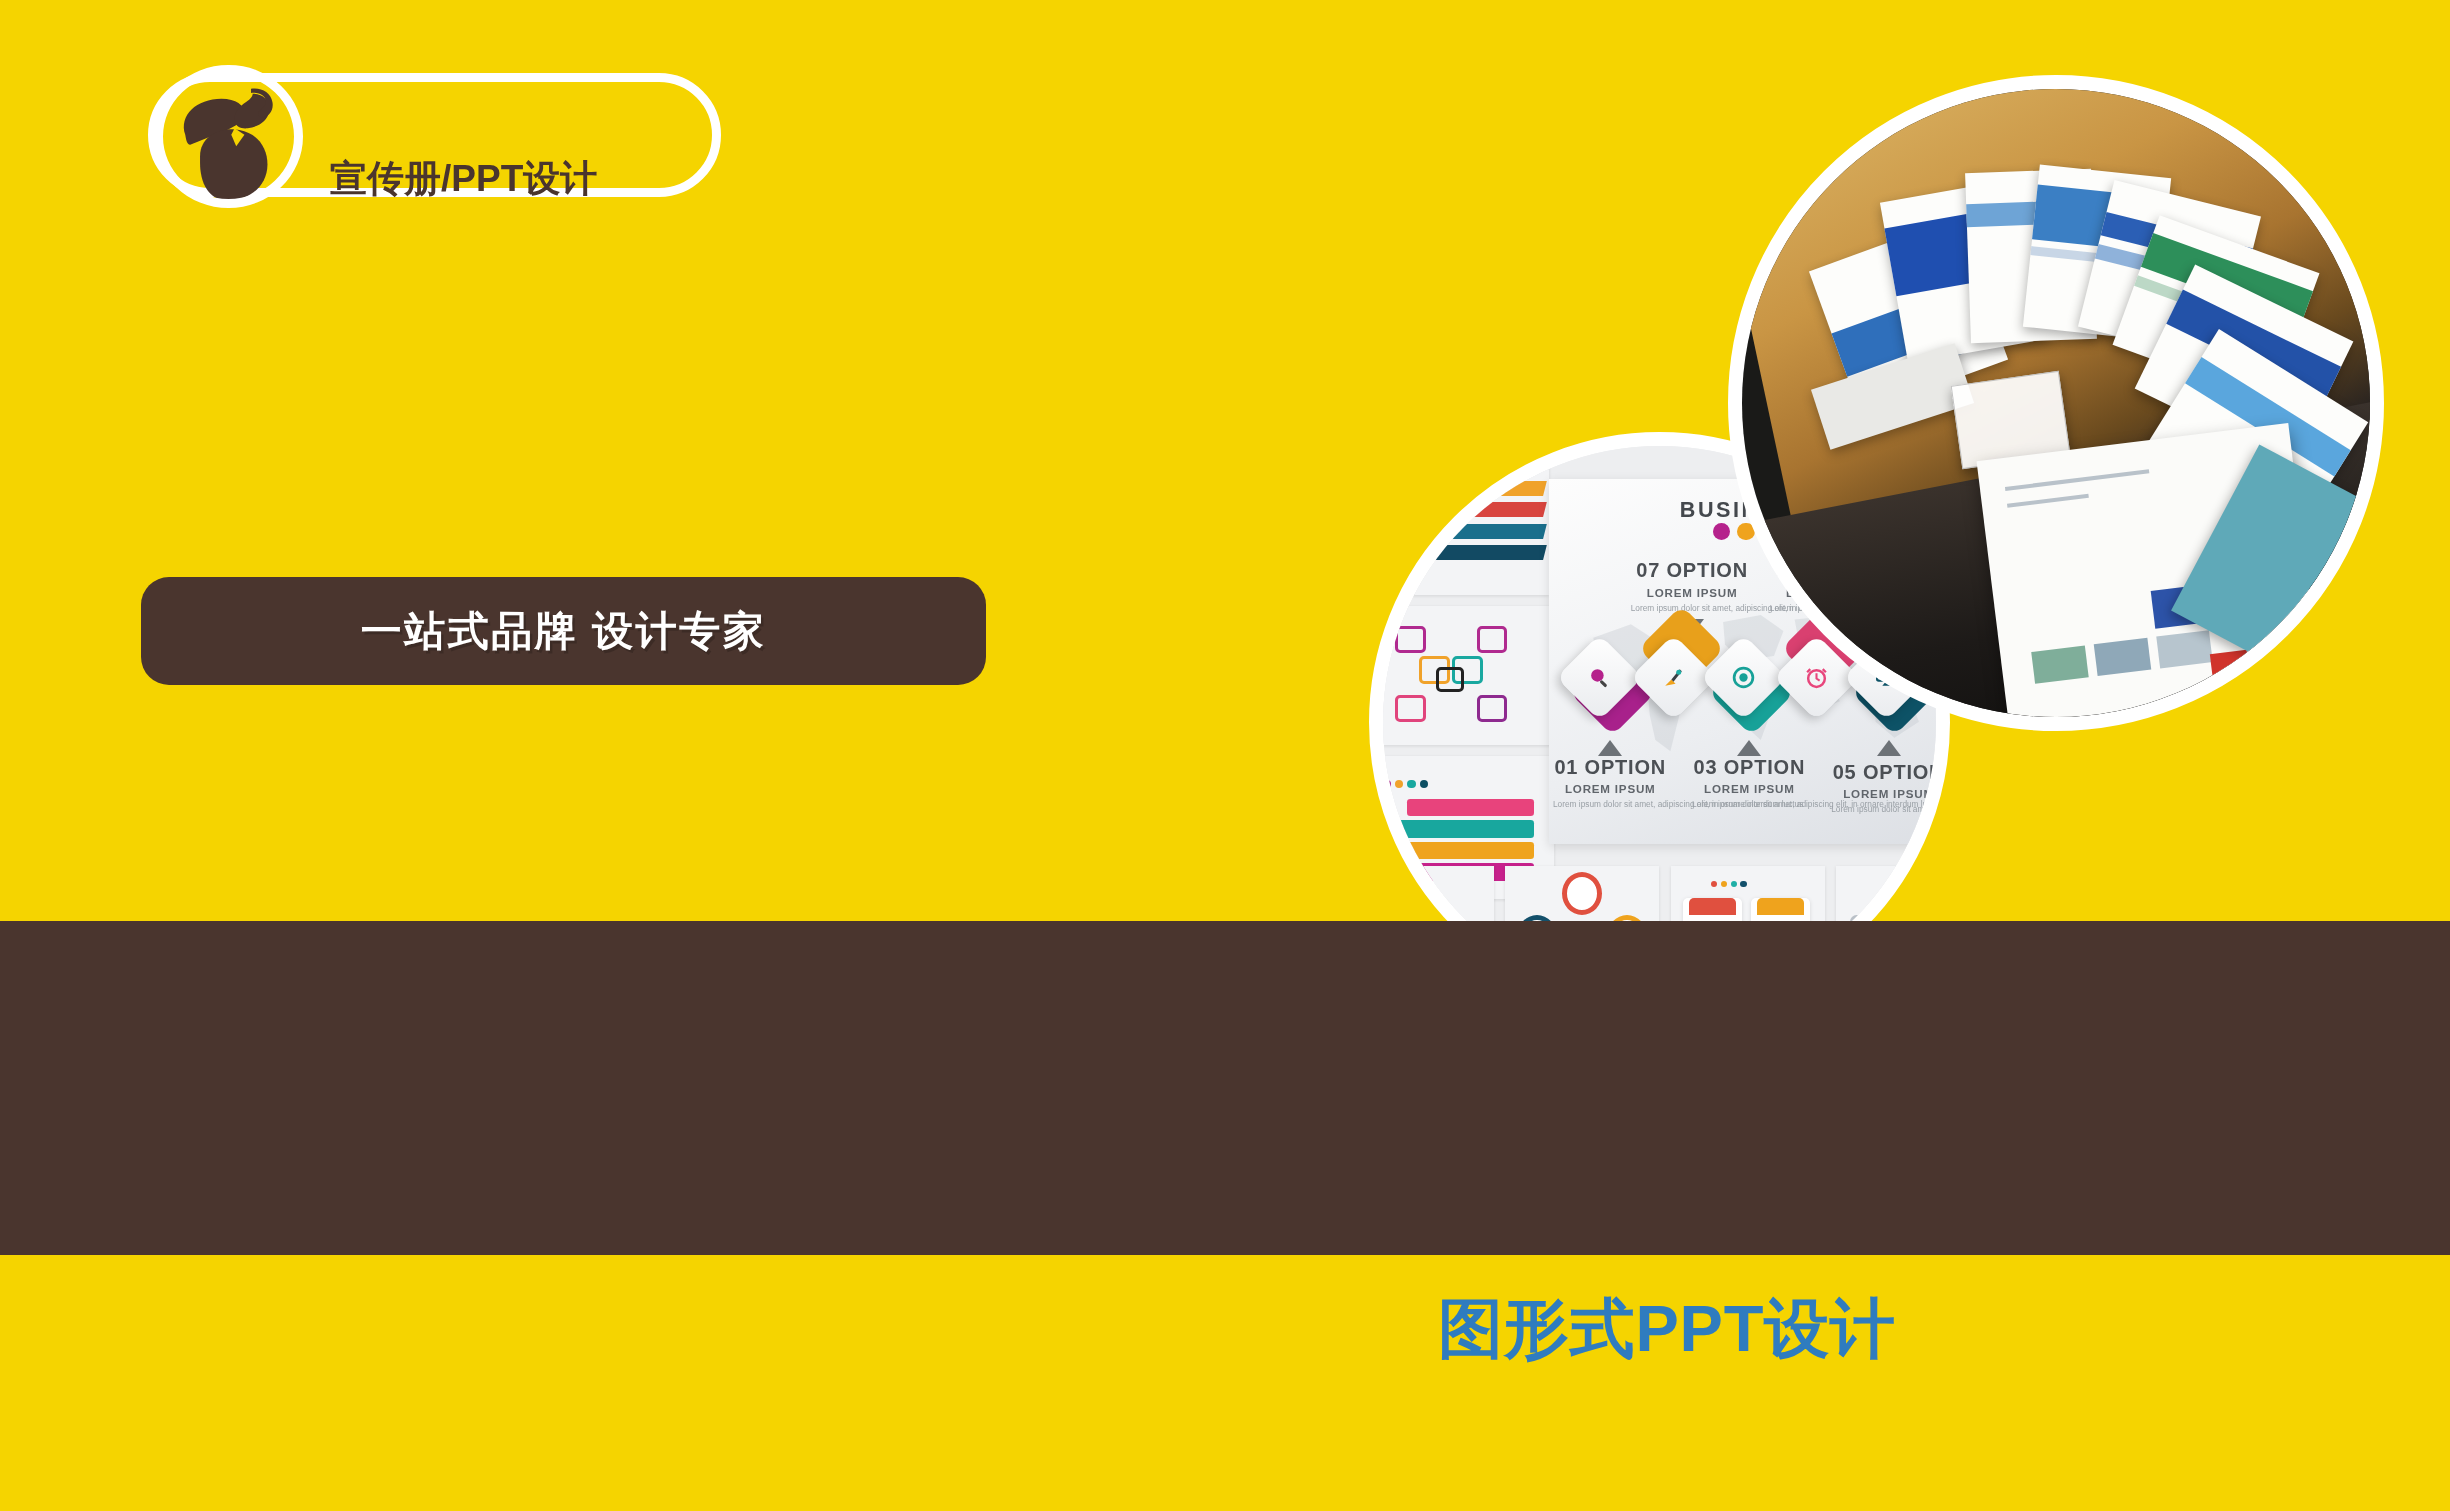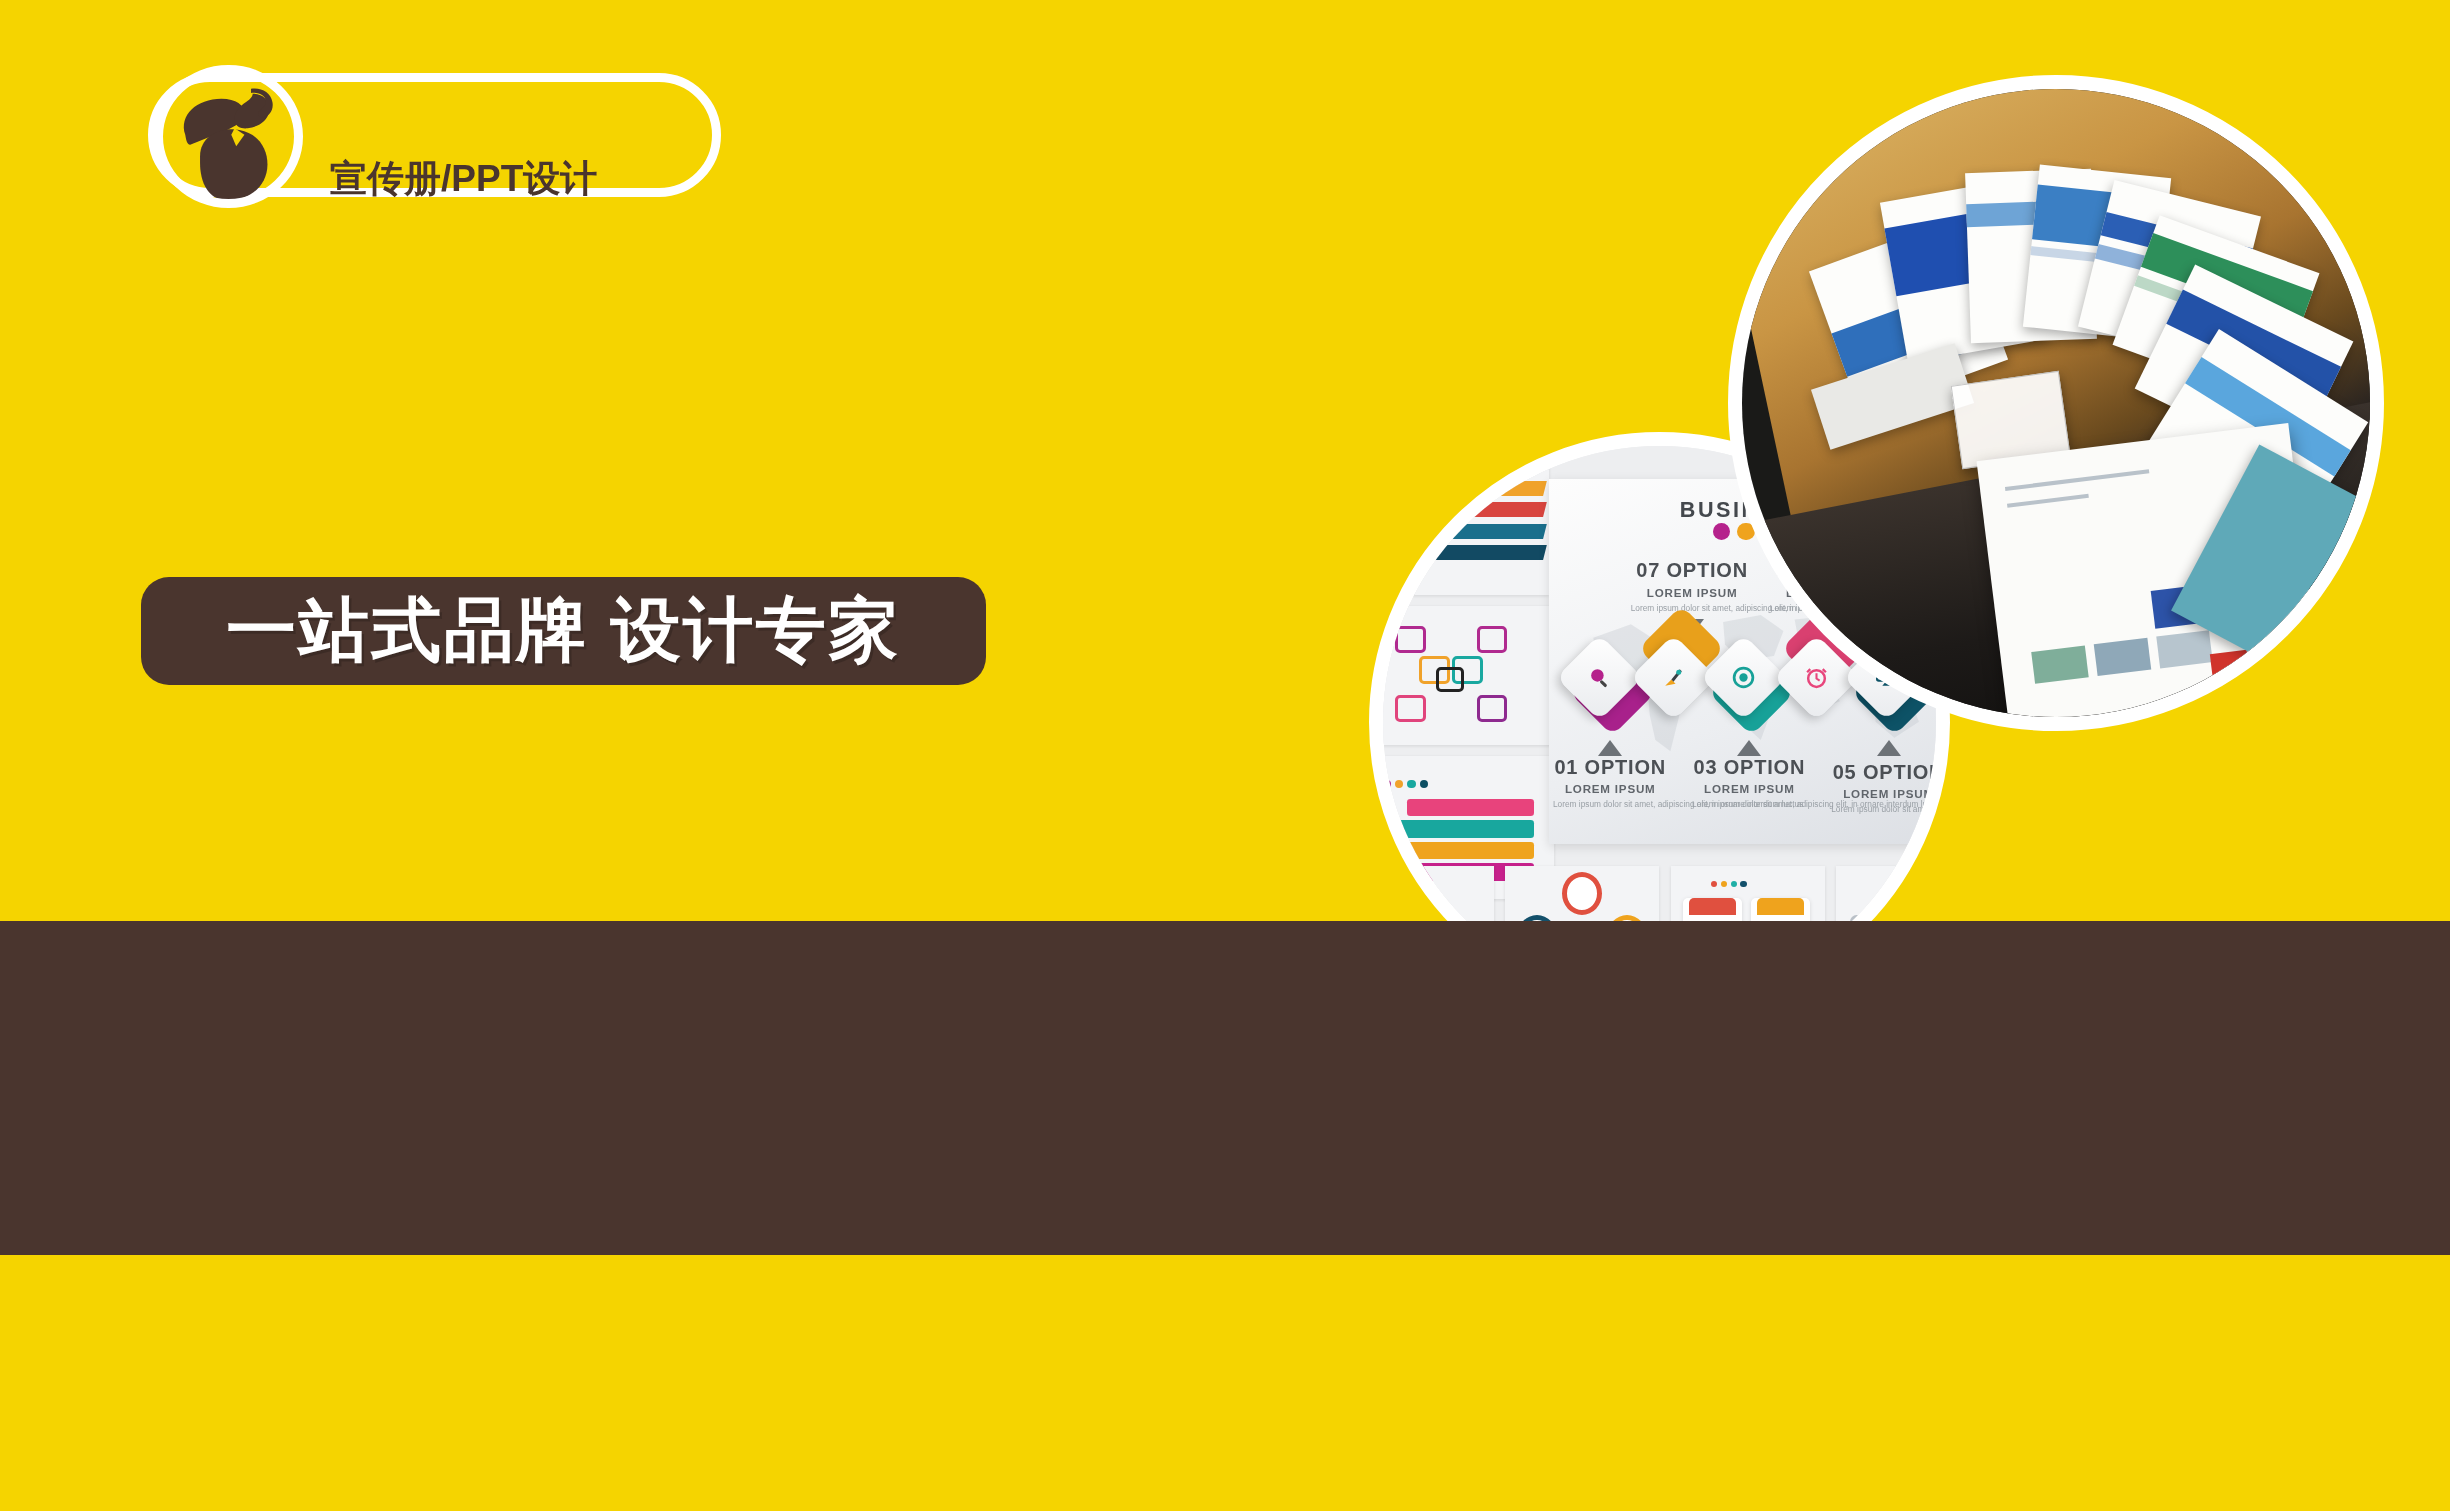--- a/index.html
+++ b/index.html
@@ -61,21 +61,21 @@
     line-height:1;font-family:"Liberation Sans","DejaVu Sans",sans-serif;
   }
 
   
   .pill{
     position:absolute;left:141px;top:577px;width:845px;height:108px;
     background:#4A352E;border-radius:28px;z-index:5;
     display:flex;align-items:center;justify-content:center;
   }
   .pill-text{
-    color:#FFFFFF;font-size:70px;font-weight:bold;letter-spacing:2.5px;
+    color:#FFFFFF;font-size:41px;font-weight:bold;letter-spacing:2.5px;
     white-space:nowrap;font-family:"Liberation Sans","DejaVu Sans",sans-serif;
     text-shadow:2.5px 2.5px 0 rgba(0,0,0,0.18);
   }
 
   
   .caption{
     position:absolute;top:1296px;font-size:65px;font-weight:bold;
     letter-spacing:0.8px;white-space:nowrap;z-index:5;line-height:1;
     font-family:"Liberation Sans","DejaVu Sans",sans-serif;
   }
@@ -409,15 +409,16 @@
   <div class="logo-sub">宣传册/PPT设计</div>
 
 
   <div class="pill">
     <span class="pill-text">一站式品牌  设计专家</span>
   </div>
 
   <div class="band"></div>
   <div class="band-text">宣传册设计印刷---PPT设计美化</div>
 
+  <div class="caption caption-blue">图形式PPT设计</div>
 
 </div>
 
 
 </body></html>

